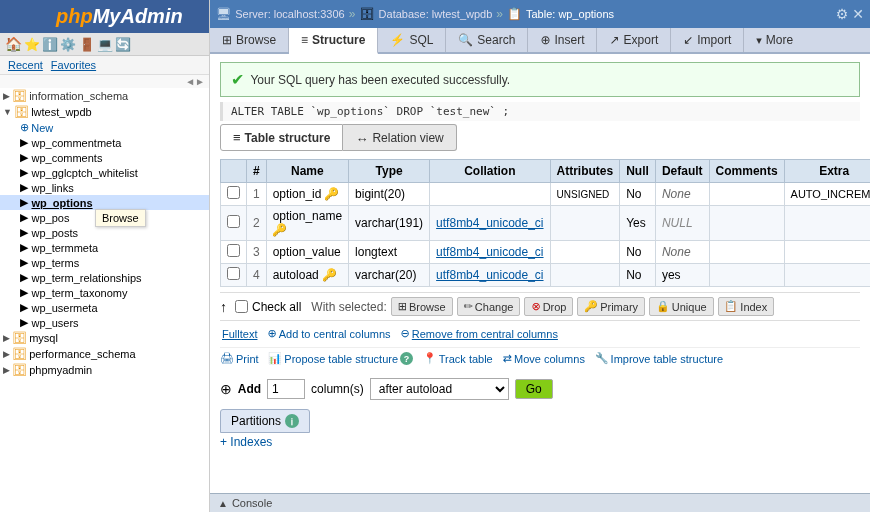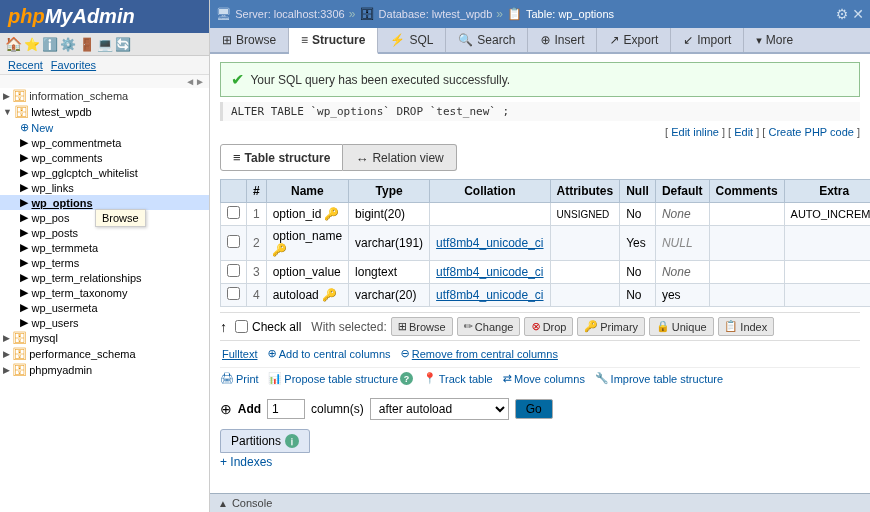--- a/index.html
+++ b/index.html
@@ -23,21 +23,21 @@
     #content::-webkit-scrollbar { width: 8px; }
     #content::-webkit-scrollbar-thumb { background: #bbb; }
   </style>
 </head>
 <body>
 
 <div id="sidebar">
 
   <div style="background:#3a5f99;padding:5px 8px;display:flex;align-items:center;">
     <span style="font-size:20px;font-weight:bold;font-style:italic;">
-      <span style="color:#f90;">php</span><span style="color:#fff;">MyAdmin</span>
+      <span style="color:#f90;margin-left:48px;">php</span><span style="color:#fff;">MyAdmin</span>
     </span>
   </div>
 
   <div style="display:flex;gap:2px;padding:3px 5px;background:#e5e5e5;border-bottom:1px solid #ccc;flex-wrap:wrap;align-items:center;">
     <span style="cursor:pointer;font-size:14px;">🏠</span>
     <span style="cursor:pointer;font-size:13px;">⭐</span>
     <span style="cursor:pointer;font-size:13px;">ℹ️</span>
     <span style="cursor:pointer;font-size:13px;">⚙️</span>
     <span style="cursor:pointer;font-size:13px;">🚪</span>
     <span style="cursor:pointer;font-size:13px;">💻</span>
@@ -216,29 +216,20 @@
 
     <div style="background:#f0fff0;border:1px solid #90c090;padding:7px 10px;margin-bottom:5px;display:flex;align-items:center;gap:6px;">
       <span style="color:#3a3;font-size:16px;">✔</span>
       <span style="font-size:12px;color:#333;">Your SQL query has been executed successfully.</span>
     </div>
 
     <div style="font-family:monospace;font-size:11px;color:#333;padding:3px 8px;background:#f9f9f9;border-left:3px solid #ddd;margin-bottom:3px;">
       <span>ALTER TABLE `wp_options` DROP `test_new` ;</span>
     </div>
 
-    <div style="text-align:right;font-size:11px;padding:2px 0 6px 0;color:#555;">
-      <span>[ </span>
-      <a href="#" style="color:#0057a0;text-decoration:none;">Edit inline</a>
-      <span> ] [ </span>
-      <a href="#" style="color:#0057a0;text-decoration:none;">Edit</a>
-      <span> ] [ </span>
-      <a href="#" style="color:#0057a0;text-decoration:none;">Create PHP code</a>
-      <span> ]</span>
-    </div>
 
     <div style="display:flex;margin-bottom:8px;">
       <div style="display:flex;align-items:center;gap:4px;padding:5px 12px;border:1px solid #aaa;background:#fff;cursor:pointer;font-size:12px;color:#333;font-weight:bold;border-radius:3px 0 0 3px;">
         <span style="font-size:13px;">≡</span>
         <span>Table structure</span>
       </div>
       <div style="display:flex;align-items:center;gap:4px;padding:5px 12px;border:1px solid #aaa;border-left:none;background:#e8e8e8;cursor:pointer;font-size:12px;color:#333;border-radius:0 3px 3px 0;">
         <span style="font-size:13px;">↔</span>
         <span>Relation view</span>
       </div>
@@ -387,21 +378,21 @@
     <div style="display:flex;align-items:center;gap:6px;padding:4px 0;font-size:12px;margin-bottom:5px;">
       <span style="font-size:14px;">⊕</span>
       <label style="font-weight:bold;">Add</label>
       <input type="text" style="width: 38px; border: 1px solid rgb(170, 170, 170); padding: 2px 4px; font-size: 12px;" value="1">
       <span>column(s)</span>
       <select style="border:1px solid #aaa;padding:2px 4px;font-size:12px;background:#fff;min-width:130px;">
         <option>after autoload</option>
         <option>at end of table</option>
         <option>at beginning of table</option>
       </select>
-      <button style="background:#0369a1;border:1px solid #aaa;padding:2px 10px;cursor:pointer;font-size:12px;border-radius:2px;">Go</button>
+      <button style="background:#84cc16;border:1px solid #aaa;padding:2px 10px;cursor:pointer;font-size:12px;border-radius:2px;">Go</button>
     </div>
 
     <div style="margin-top:4px;">
       <div style="display:inline-flex;align-items:center;gap:4px;padding:4px 10px;background:#e0e8f5;border:1px solid #a0b0c8;border-radius:3px 3px 0 0;font-size:12px;cursor:pointer;">
         <span>Partitions</span>
         <span style="display:inline-flex;align-items:center;justify-content:center;width:14px;height:14px;background:#5a8;border-radius:50%;color:#fff;font-size:9px;font-weight:bold;cursor:pointer;">ℹ</span>
       </div>
     </div>
 
     <div style="padding:2px 0;margin-bottom:2px;">

